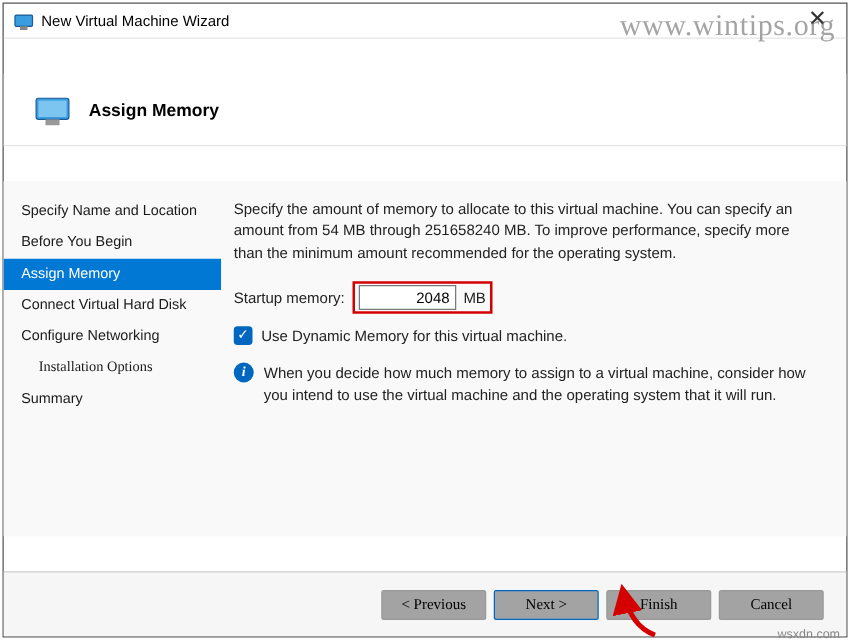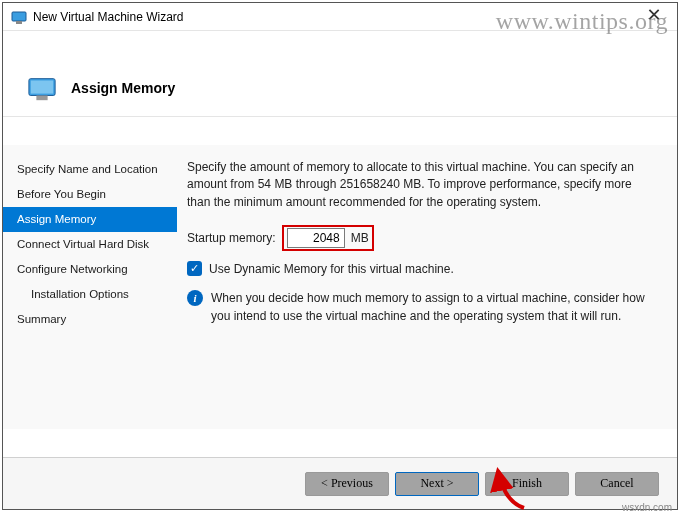--- a/index.html
+++ b/index.html
@@ -79,21 +79,21 @@
   padding: 5px 10px 5px 14px;
   font-size: 11.5px;
   color: #1a1a1a;
   cursor: pointer;
   line-height: 1.3;
 }
 .step.active {
   background: #0078d4;
   color: #fff;
 }
-.step.sub { padding-left: 28px; }
+.step.sub { padding-left: 28px; font-family: Liberation Serif, serif; }
 .content {
   flex: 1;
   padding: 14px 20px 10px 10px;
   font-size: 12px;
   color: #222;
   background: #f9f9f9;
 }
 .intro { line-height: 1.45; margin-bottom: 14px; }
 .mem-row {
   display: flex;
@@ -101,21 +101,21 @@
   margin-bottom: 10px;
 }
 .mem-label { margin-right: 6px; }
 .mem-box {
   border: 2px solid #d40000;
   padding: 1px 3px;
   display: flex;
   align-items: center;
 }
 .mem-input {
-  width: 58px;
+  width: 78px;
   text-align: right;
   border: 1px solid #7a7a7a;
   font-size: 12px;
   padding: 2px 4px;
   font-family: inherit;
 }
 .unit { margin-left: 6px; }
 .cb-row {
   display: flex;
   align-items: center;

